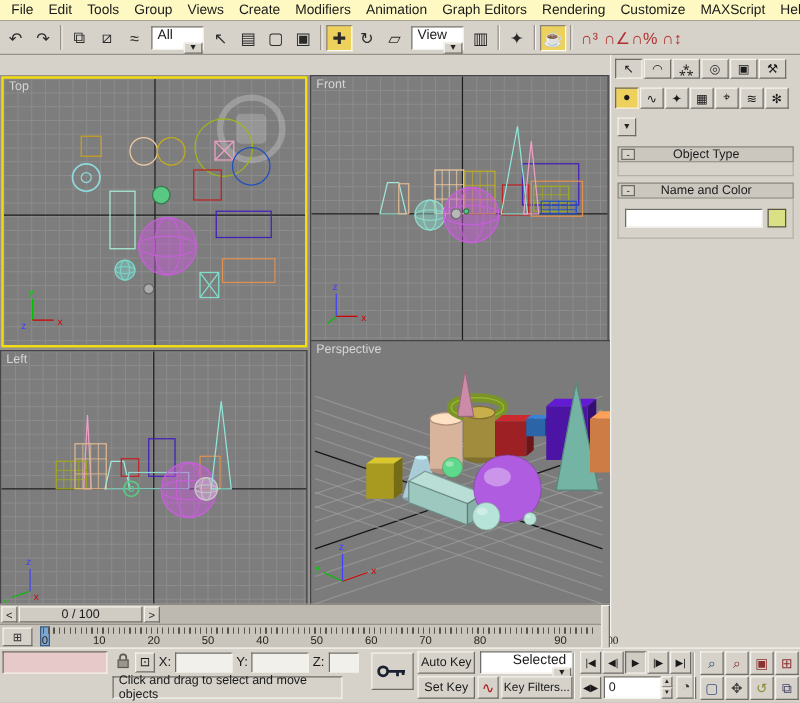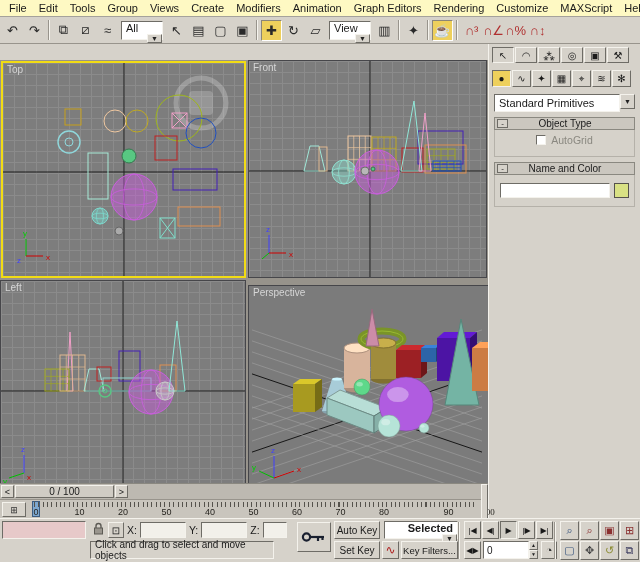--- a/index.html
+++ b/index.html
@@ -19,21 +19,21 @@
   
   .vpwrap{position:absolute;left:0;top:44px;width:488px;height:439px;background:#97938b;margin-top:16px;}
   .vp{position:absolute;overflow:hidden;background-color:#7d7d7d;background-image:linear-gradient(#8b8b8b 1px,transparent 1px),linear-gradient(90deg,#8b8b8b 1px,transparent 1px);background-size:11px 11px;border:1px solid #46464a;}
   .vp.active{border:2px solid #f2dc14;}
   .vp.noGrid{background-image:none;background-color:#7b7b7b;}
   .vp-label{position:absolute;top:1px;left:4px;color:#d6d6d6;font-size:10px;z-index:3;}
   .vp svg{position:absolute;left:0;top:0;}
   #vp-top{left:1px;top:1px;width:245px;height:217px;}
   #vp-front{left:248px;top:0px;width:239px;height:218px;}
   #vp-left{left:0px;top:220px;width:246px;height:219px;}
-  #vp-persp{left:248px;top:225px;width:288px;height:219px;}
+  #vp-persp{left:248px;top:212px;width:288px;height:219px;}
   
   .cmdpanel{position:absolute;left:488px;top:44px;width:152px;height:474px;background:#d6d2ca;border-left:1px solid #f4f2ec;padding-top:2px;}
   .cp-row{display:flex;align-items:center;padding:1px 3px;gap:1px;}
   .cp-tab{width:22px;height:16px;display:flex;align-items:center;justify-content:center;font-size:10px;background:#d6d2ca;border:1px solid;border-color:#f4f2ec #6e6c66 #6e6c66 #f4f2ec;}
   .cp-tab.active{border-color:#6e6c66 #f4f2ec #f4f2ec #6e6c66;}
   .cp-cat{width:19px;height:17px;display:flex;align-items:center;justify-content:center;font-size:10px;background:#d6d2ca;border:1px solid;border-color:#f4f2ec #6e6c66 #6e6c66 #f4f2ec;}
   .cp-cat.active{background:#eed05c;border-color:#6e6c66 #f4f2ec #f4f2ec #6e6c66;}
   .cp-dd{margin:6px 5px 4px 5px;height:18px;display:flex;}
   .cp-dd .field{flex:1;background:#fff;border:1px solid;border-color:#6e6c66 #f4f2ec #f4f2ec #6e6c66;display:flex;align-items:center;padding:0 4px;font-size:11px;}
   .rollout{margin:5px 5px 0 5px;}
@@ -65,21 +65,21 @@
   .listener-out{position:absolute;left:2px;top:22px;width:84px;height:19px;background:#fff;border:1px solid;border-color:#6e6c66 #f4f2ec #f4f2ec #6e6c66;font-family:"Liberation Mono",monospace;font-size:9.5px;color:#3a3a3a;display:flex;align-items:center;padding-left:1px;}
   .coordgroup{position:absolute;left:92px;top:2px;height:18px;display:flex;align-items:center;gap:3px;}
   .coordlabel{font-size:10.5px;}
   .coordfield{width:46px;height:16px;background:#f2f0ea;border:1px solid;border-color:#6e6c66 #f4f2ec #f4f2ec #6e6c66;}
   .coordfield.zshort{width:24px;}
   .prompt{position:absolute;left:90px;top:22px;width:184px;height:18px;border:1px solid;border-color:#6e6c66 #f4f2ec #f4f2ec #6e6c66;display:flex;align-items:center;padding-left:4px;font-size:10px;}
   .keybtn{position:absolute;left:297px;top:3px;width:34px;height:30px;background:#d6d2ca;border:1px solid;border-color:#f4f2ec #6e6c66 #6e6c66 #f4f2ec;display:flex;align-items:center;justify-content:center;}
   .smallbtn{background:#d6d2ca;border:1px solid;border-color:#f4f2ec #6e6c66 #6e6c66 #f4f2ec;display:flex;align-items:center;justify-content:center;}
   .autokey{position:absolute;left:334px;top:2px;width:46px;height:18px;font-size:10px;}
   .setkey{position:absolute;left:334px;top:22px;width:46px;height:18px;font-size:10px;}
-  .seldd{position:absolute;left:382px;top:2px;width:74px;height:18px;font-weight:bold;}
+  .seldd{position:absolute;left:382px;top:2px;width:74px;height:18px;}
   .curveicon{position:absolute;left:382px;top:22px;width:17px;height:18px;color:#b02020;font-size:12px;}
   .keyfilters{position:absolute;left:401px;top:22px;width:57px;height:18px;font-size:9.5px;}
   .pbgroup{position:absolute;left:464px;top:2px;display:flex;gap:1px;}
   .pbtn{width:17px;height:18px;font-size:8px;}
   .pbtn.active{border-color:#6e6c66 #f4f2ec #f4f2ec #6e6c66;background:#cfccc4;}
   .keymode{position:absolute;left:464px;top:22px;width:17px;height:18px;font-size:8px;}
   .framefield{position:absolute;left:483px;top:22px;width:46px;height:18px;background:#fff;border:1px solid;border-color:#6e6c66 #f4f2ec #f4f2ec #6e6c66;display:flex;align-items:center;padding-left:3px;font-size:10px;}
   .spin{position:absolute;left:529px;top:22px;width:9px;height:18px;display:flex;flex-direction:column;}
   .spin div{flex:1;background:#d6d2ca;border:1px solid;border-color:#f4f2ec #6e6c66 #6e6c66 #f4f2ec;font-size:5px;line-height:6px;text-align:center;color:#222;}
   .clockbtn{position:absolute;left:541px;top:22px;width:16px;height:18px;font-size:11px;color:#333;}
@@ -353,33 +353,28 @@
     <div class="cp-row" id="cp-cats" style="margin-top:5px;">
         <span class="cp-cat active">●</span>
         <span class="cp-cat">∿</span>
         <span class="cp-cat">✦</span>
         <span class="cp-cat">▦</span>
         <span class="cp-cat">⌖</span>
         <span class="cp-cat">≋</span>
         <span class="cp-cat">✻</span>
       </div>
     <div class="cp-dd">
-      <div class="field">Standard Primitives</div>
       <div class="dd-arrow">▼</div>
     </div>
     <div class="rollout">
       <div class="rollout-h">
         <span class="minus">-</span>
         <span class="rtitle">Object Type</span>
       </div>
       <div class="rollout-body">
-        <div class="autogrid">
-          <span class="chk"></span>
-          <span>AutoGrid</span>
-        </div>
       </div>
     </div>
     <div class="rollout">
       <div class="rollout-h">
         <span class="minus">-</span>
         <span class="rtitle">Name and Color</span>
       </div>
       <div class="rollout-body">
         <div class="namecolor">
           <div class="nfield"></div>

